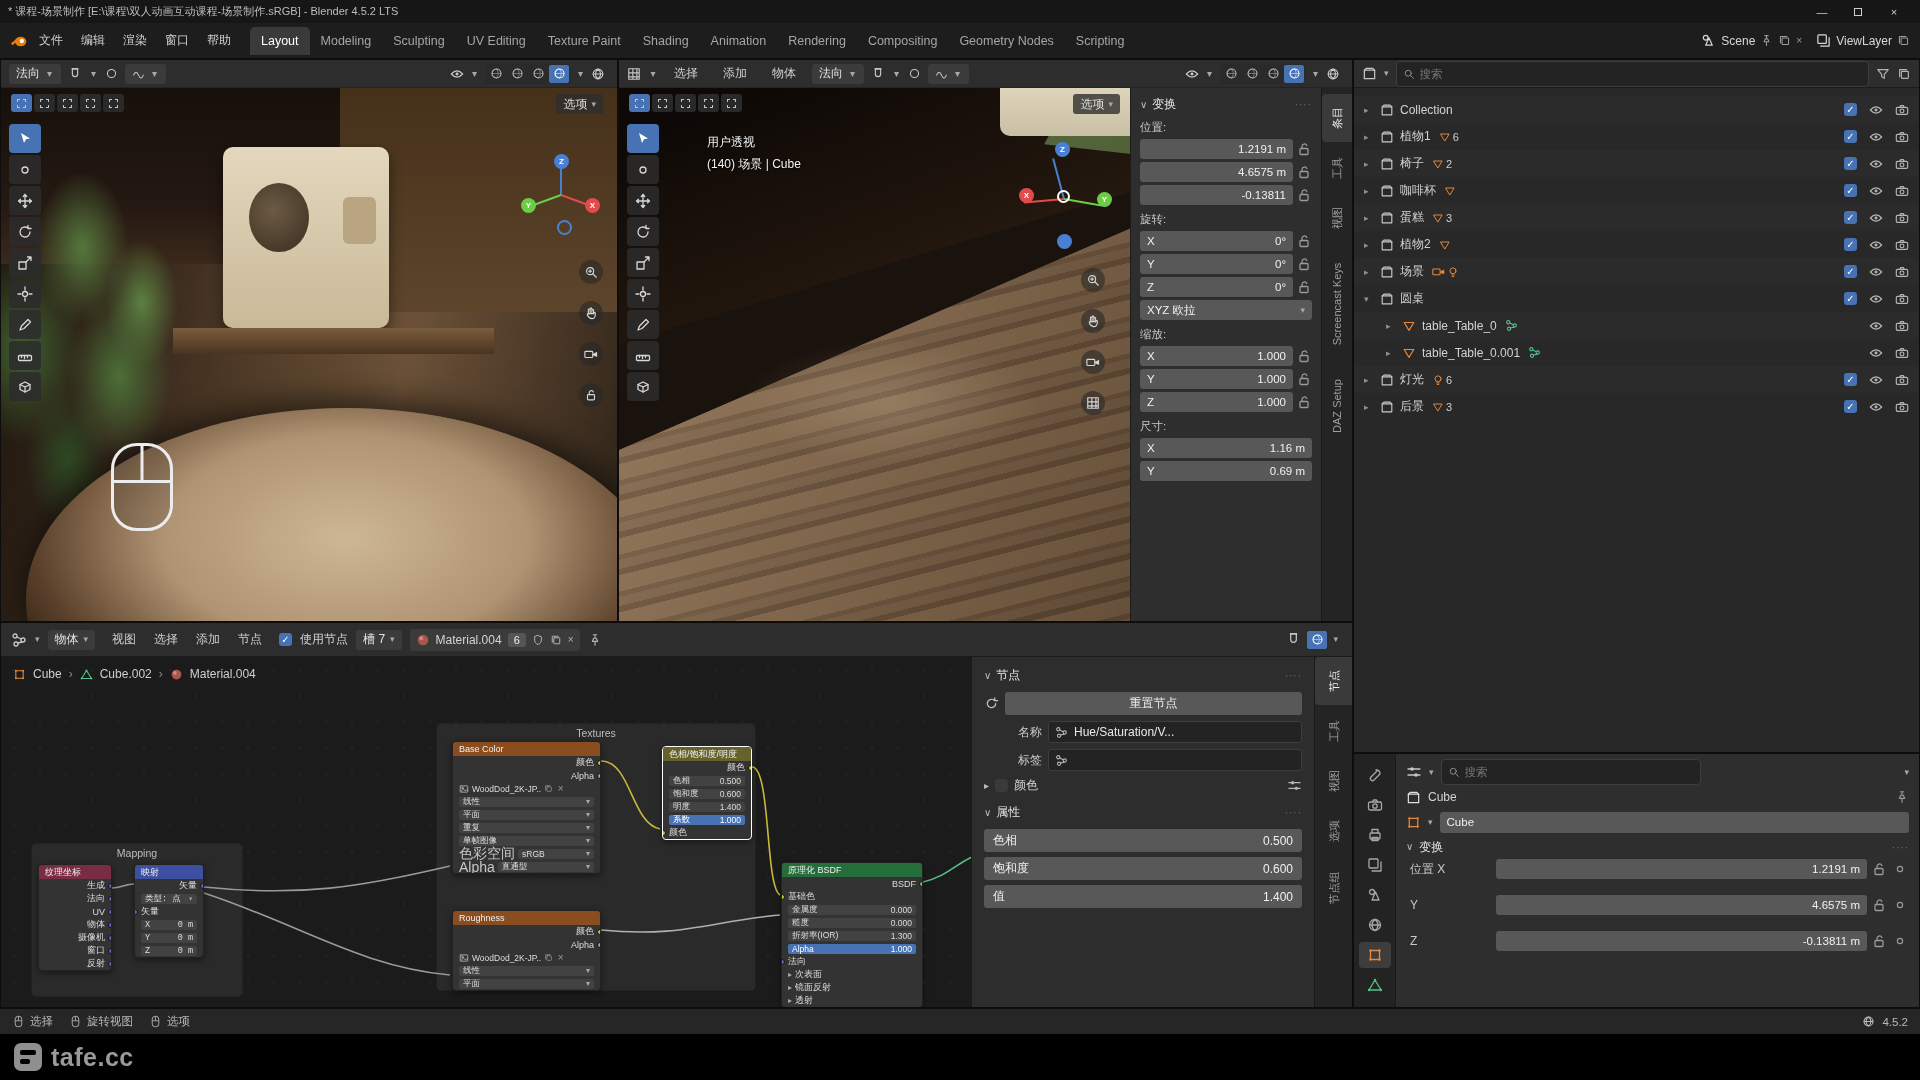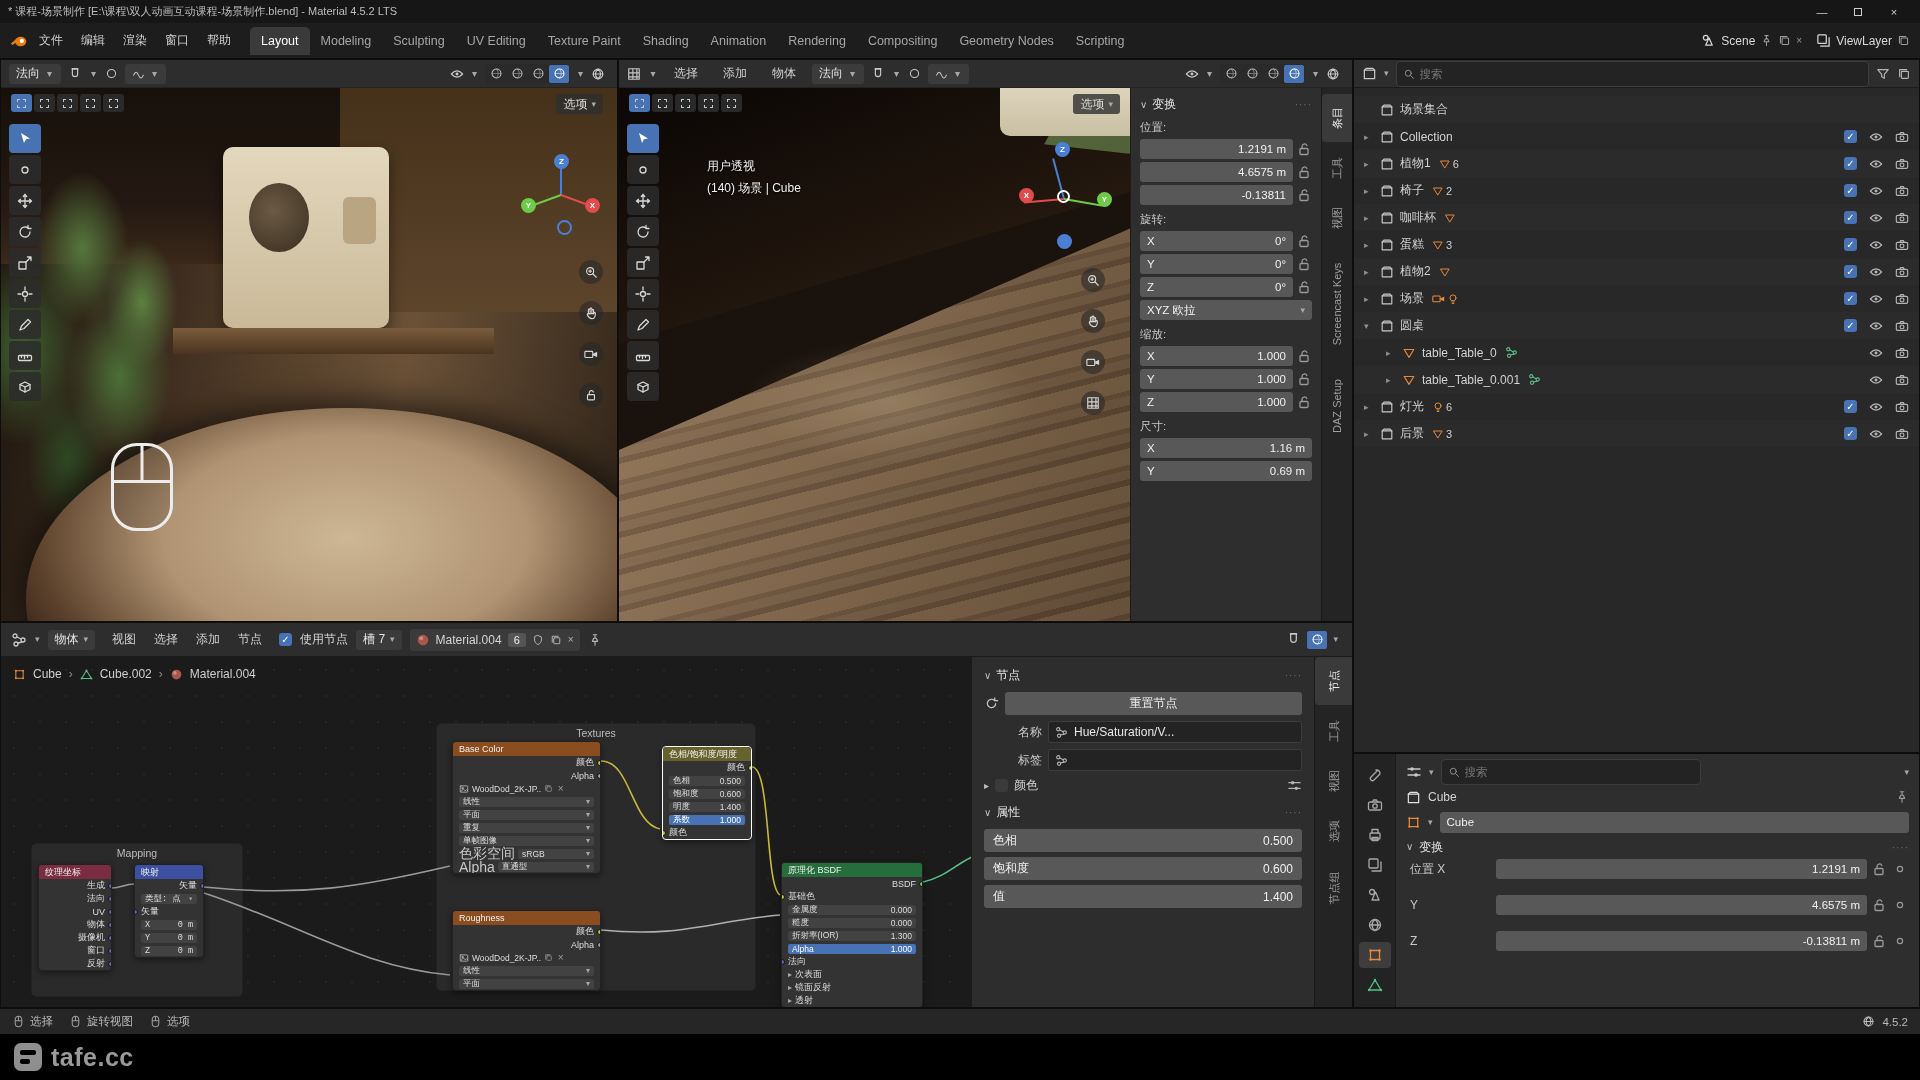--- a/index.html
+++ b/index.html
@@ -206,21 +206,21 @@
     background:linear-gradient(100deg,#55663c,#47572f);clip-path:polygon(10% 0,100% 0,100% 100%,0 62%)}
   .rv-cream{position:absolute;right:27%;top:0;width:21%;height:9%;
     background:linear-gradient(180deg,#ded4bc,#c9bfa4);border-radius:0 0 10px 10px}
   .rv-glow{position:absolute;left:8%;top:42%;width:58%;height:34%;
     background:radial-gradient(50% 50% at 50% 50%,rgba(255,235,200,.17),rgba(0,0,0,0) 70%)}
 </style>
 </head>
 <body>
 
 <div id="titlebar">
-  <span id="tb-title">* 课程-场景制作 [E:\课程\双人动画互动课程-场景制作.blend] - Material 4.5.2 LTS</span>
+  <span id="tb-title">* 课程-场景制作 [E:\课程\双人动画互动课程-场景制作.sRGB] - Blender 4.5.2 LTS</span>
   <div class="tb-btns">
     <span class="tbb" id="btn-min">—</span>
     <span class="tbb" id="btn-max">
         <span class="maxbox"></span>
       </span>
     <span class="tbb" id="btn-close">×</span>
   </div>
 </div>
 
 <div id="menubar">
@@ -677,21 +677,21 @@
         </div>
         <div class="vtool">
           <span class="icon" style="height: 16px; width: 16px;">
             <svg viewBox="0 0 16 16" fill="none" stroke="currentColor" stroke-width="1.3" stroke-linecap="round" stroke-linejoin="round">
               <path d="M3 5.5L8 3l5 2.5v5L8 13l-5-2.5z"></path>
               <path d="M3 5.5L8 8l5-2.5M8 8v5"></path>
             </svg>
           </span>
         </div>
       </div>
-    <div class="vp-overlaytext" style="left:88px;top:68px">
+    <div class="vp-overlaytext" style="left:88px;top:44px">
       <div>用户透视</div>
       <div>(140) 场景 | Cube</div>
     </div>
     <div class="gizmo" id="vpr-gizmo" style="left:390px;top:42px;width:110px;height:130px">
         <span class="gline" style="left: 55px; top: 68px; width: 42px; background: rgb(74, 128, 212); transform: rotate(-105deg);"></span>
         <span class="gline" style="left: 55px; top: 68px; width: 40px; background: rgb(226, 75, 75); transform: rotate(175deg);"></span>
         <span class="gline" style="left: 55px; top: 68px; width: 38px; background: rgb(108, 204, 72); transform: rotate(10deg);"></span>
         <span class="gball" style="left: 46px; top: 12px; background: rgb(74, 128, 212);">Z</span>
         <span class="gball" style="left: 10px; top: 58px; background: rgb(226, 75, 75);">X</span>
         <span class="gball" style="left: 88px; top: 62px; background: rgb(108, 204, 72);">Y</span>
@@ -918,30 +918,20 @@
       </span>
     <span class="icon" id="outl-newcoll" style="width:14px;height:14px;color:#b5b5b5">
         <svg viewBox="0 0 16 16" fill="none" stroke="currentColor" stroke-width="1.3" stroke-linecap="round" stroke-linejoin="round">
           <rect x="5" y="5" width="8" height="8" rx="1"></rect>
           <path d="M3 11V3h8"></path>
         </svg>
       </span>
   </div>
   <div id="outl-body">
       <div class="orow" style="padding-left: 10px;">
-        <span class="arr"></span>
-        <span class="icon oicon">
-          <svg viewBox="0 0 16 16" fill="none" stroke="currentColor" stroke-width="1.3" stroke-linecap="round" stroke-linejoin="round">
-            <path d="M2.5 4.5h11v9h-11z"></path>
-            <path d="M2.5 4.5l2-2h7l2 2"></path>
-          </svg>
-        </span>
-        <span class="nm">场景集合</span>
-      </div>
-      <div class="orow" style="padding-left: 10px;">
         <span class="arr">▸</span>
         <span class="icon oicon">
           <svg viewBox="0 0 16 16" fill="none" stroke="currentColor" stroke-width="1.3" stroke-linecap="round" stroke-linejoin="round">
             <path d="M2.5 4.5h11v9h-11z"></path>
             <path d="M2.5 4.5l2-2h7l2 2"></path>
           </svg>
         </span>
         <span class="nm">Collection</span>
         <span class="octrl">
           <span class="ocheck">✓</span>

